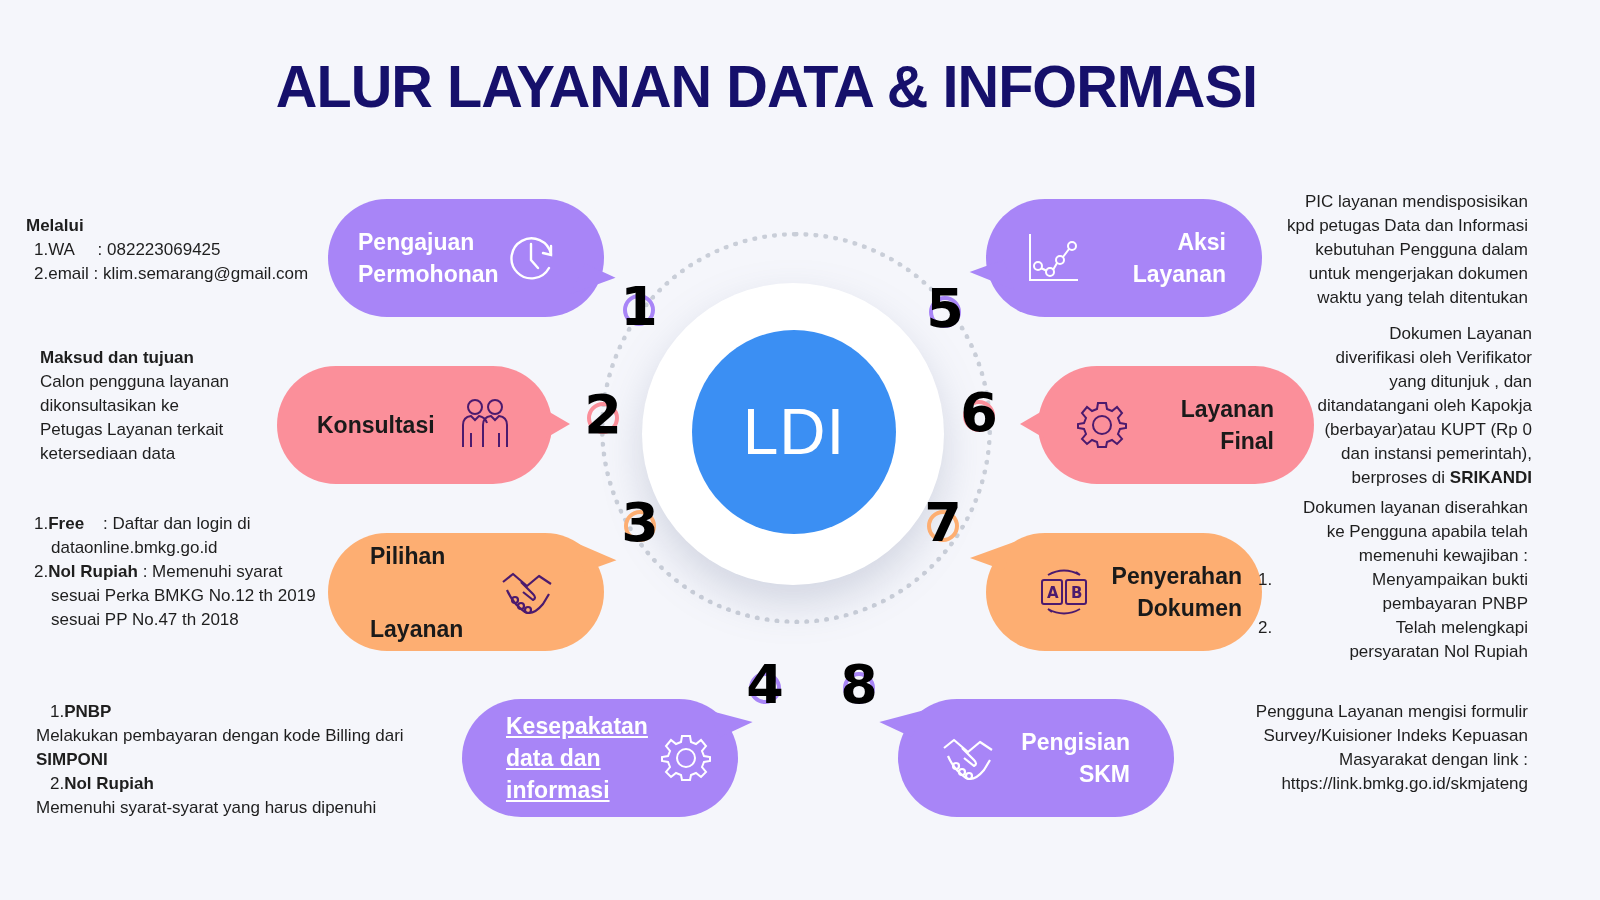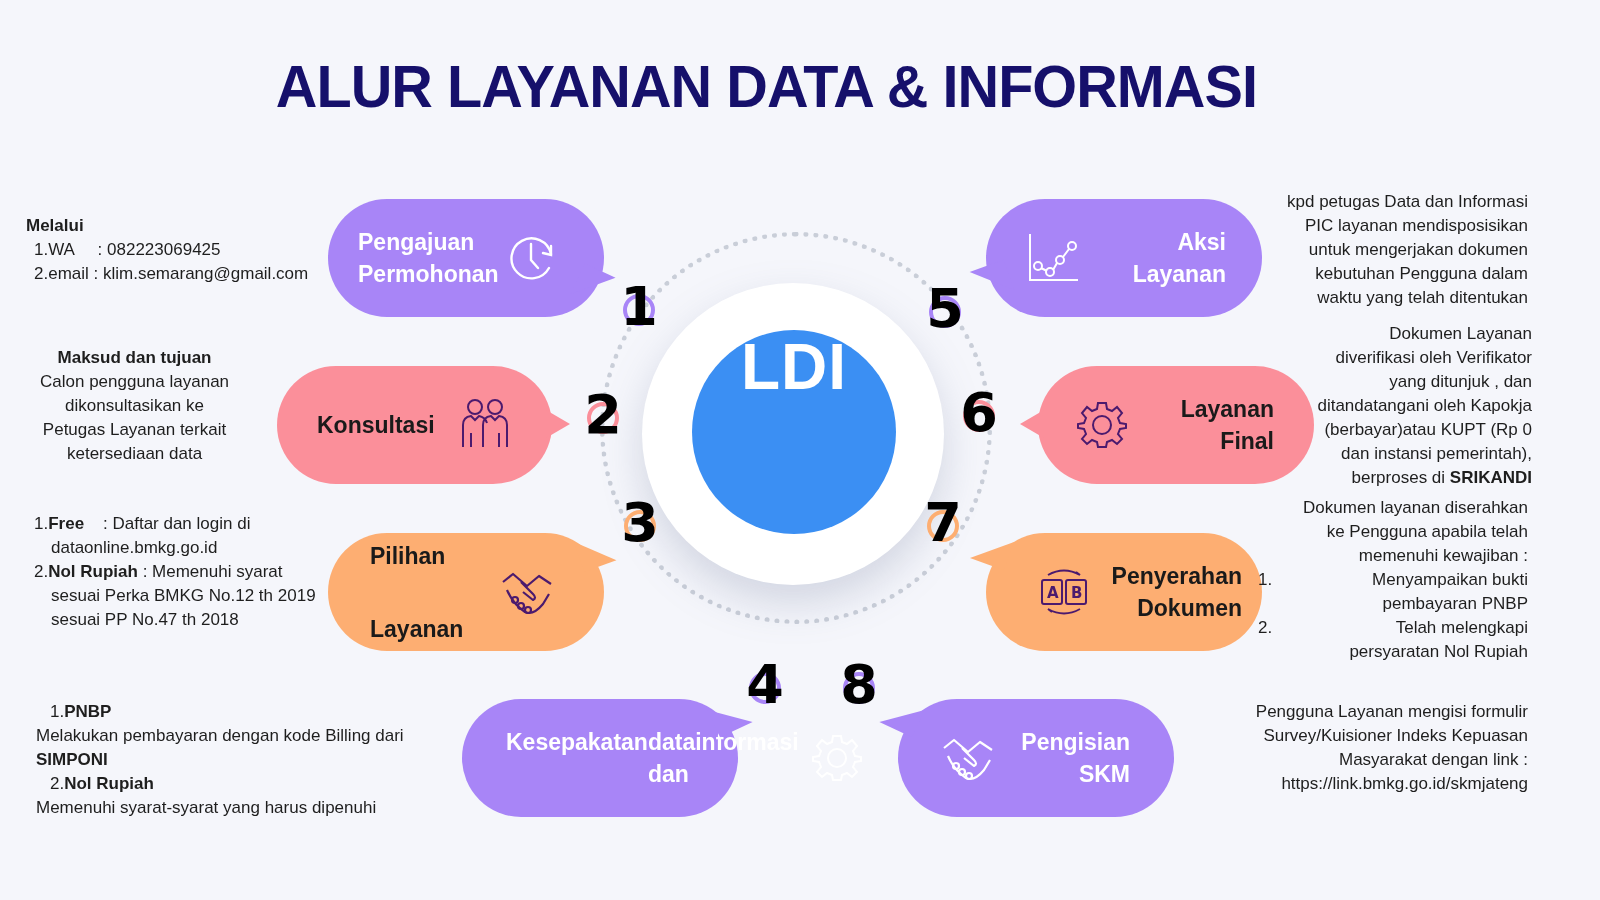--- a/index.html
+++ b/index.html
@@ -25,22 +25,22 @@
     border: 5px dotted #c9ced8;
   }
   .outer-circle {
     position: absolute; left: 642px; top: 283px; width: 302px; height: 302px;
     border-radius: 50%; background: #ffffff;
     box-shadow: 0 18px 40px rgba(120,130,160,0.28);
   }
   .inner-circle {
     position: absolute; left: 692px; top: 330px; width: 204px; height: 204px;
     border-radius: 50%; background: #3b8ff3;
-    display: flex; align-items: flex-start; justify-content: center;
-    color: #ffffff; font-weight: 700; font-size: 64px; letter-spacing: 1px;
+    display: flex; align-items: center; justify-content: center;
+    color: #ffffff; font-weight: 400; font-size: 64px; letter-spacing: 1px;
   }
   .num {
     position: absolute; font-weight: 900; font-size: 54px; color: #000;
     font-family: "DejaVu Sans", sans-serif; line-height: 1;
     width: 50px; height: 60px; text-align: center;
   }
   .num .dot {
     position: absolute; left: 9px; top: 14px; width: 32px; height: 32px;
     border-radius: 50%; border: 4px solid; z-index: -0;
   }
@@ -126,21 +126,21 @@
         <path d="M22 18 L34 30 Q38 34 34 36 L24 28"></path>
         <circle cx="16" cy="36" r="3"></circle>
         <circle cx="22" cy="42" r="3"></circle>
         <circle cx="29" cy="46" r="3"></circle>
       </svg>
   </span>
 </div>
 
 <div class="bubble purple" style="left:462px;top:699px;width:276px;height:118px;padding-left:44px;border-radius:60px 60px 60px 60px;">
   <div class="tail" style="right:-10px;top:2px;border-left:36px solid #a885f7;border-top:30px solid transparent;transform:rotate(-25deg);"></div>
-  <div style="display:flex;flex-direction:row;">
+  <div style="display:flex;flex-direction:column;text-decoration:underline;">
     <span>Kesepakatan</span>
     <span>data dan</span>
     <span>informasi</span>
   </div>
   <span class="icon" style="margin-left:10px;">
     <svg width="56" height="56" viewBox="0 0 56 56" fill="none" stroke="#fff" stroke-width="2">
         <circle cx="28" cy="28" r="9"></circle>
         <path d="M24 6 H32 L33 12 L38 14 L43 10 L48 16 L44 21 L46 26 L52 27 V31 L46 32 L44 37 L48 42 L43 47 L38 43 L33 45 L32 50 H24 L23 45 L18 43 L13 47 L8 42 L12 37 L10 32 L4 31 V27 L10 26 L12 21 L8 16 L13 10 L18 14 L23 12 Z"></path>
       </svg>
   </span>
@@ -213,21 +213,21 @@
     <span>SKM</span>
   </div>
 </div>
 
 <div class="desc" style="left:26px;top:214px;">
   <div style="font-weight:700">Melalui</div>
   <div style="padding-left:8px;white-space:pre">1.WA     : 082223069425</div>
   <div style="padding-left:8px">2.email : klim.semarang@gmail.com</div>
 </div>
 
-<div class="desc" style="left:40px;top:346px;text-align:center;">
+<div class="desc" style="left:40px;top:346px;">
   <div style="font-weight:700">Maksud dan tujuan</div>
   <div>Calon pengguna layanan</div>
   <div>dikonsultasikan ke</div>
   <div>Petugas Layanan terkait</div>
   <div>ketersediaan data</div>
 </div>
 
 <div class="desc" style="left:34px;top:512px;">
   <div><span>1.</span><b>Free</b><span style="white-space:pre">    : Daftar dan login di</span></div>
   <div style="padding-left:17px">dataonline.bmkg.go.id</div>
@@ -238,24 +238,24 @@
 
 <div class="desc" style="left:36px;top:700px;">
   <div style="padding-left:14px"><span>1.</span><b>PNBP</b></div>
   <div>Melakukan pembayaran dengan kode Billing dari</div>
   <div><b>SIMPONI</b></div>
   <div style="padding-left:14px"><span>2.</span><b>Nol Rupiah</b></div>
   <div>Memenuhi syarat-syarat yang harus dipenuhi</div>
 </div>
 
 <div class="desc right" style="right:72px;top:190px;">
+  <div>PIC layanan mendisposisikan</div>
   <div>kpd petugas Data dan Informasi</div>
-  <div>PIC layanan mendisposisikan</div>
+  <div>kebutuhan Pengguna dalam</div>
   <div>untuk mengerjakan dokumen</div>
-  <div>kebutuhan Pengguna dalam</div>
   <div>waktu yang telah ditentukan</div>
 </div>
 
 <div class="desc right" style="right:68px;top:322px;">
   <div>Dokumen Layanan</div>
   <div>diverifikasi oleh Verifikator</div>
   <div>yang ditunjuk , dan</div>
   <div>ditandatangani oleh Kapokja</div>
   <div>(berbayar)atau KUPT (Rp 0</div>
   <div>dan instansi pemerintah),</div>

